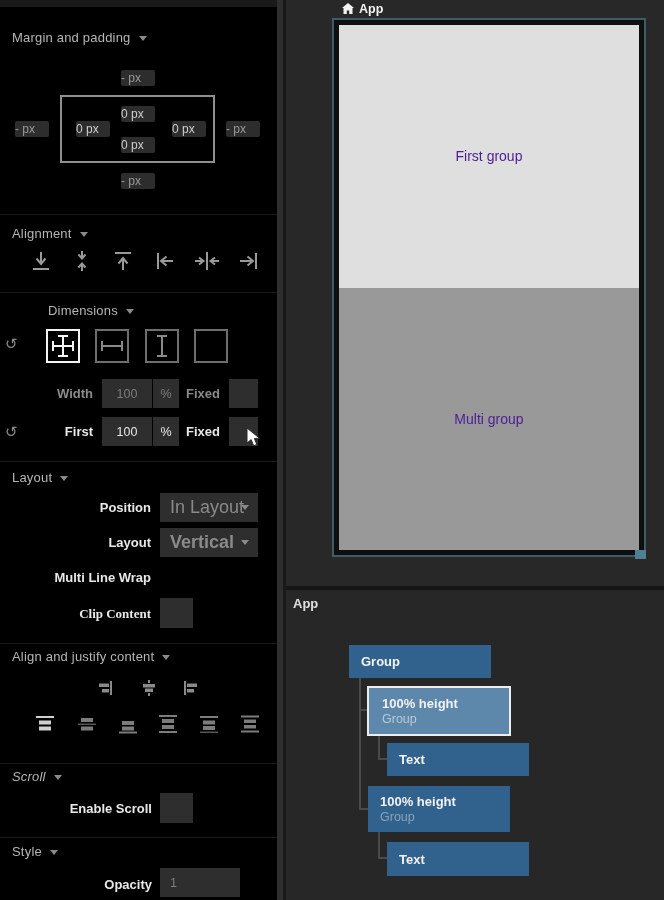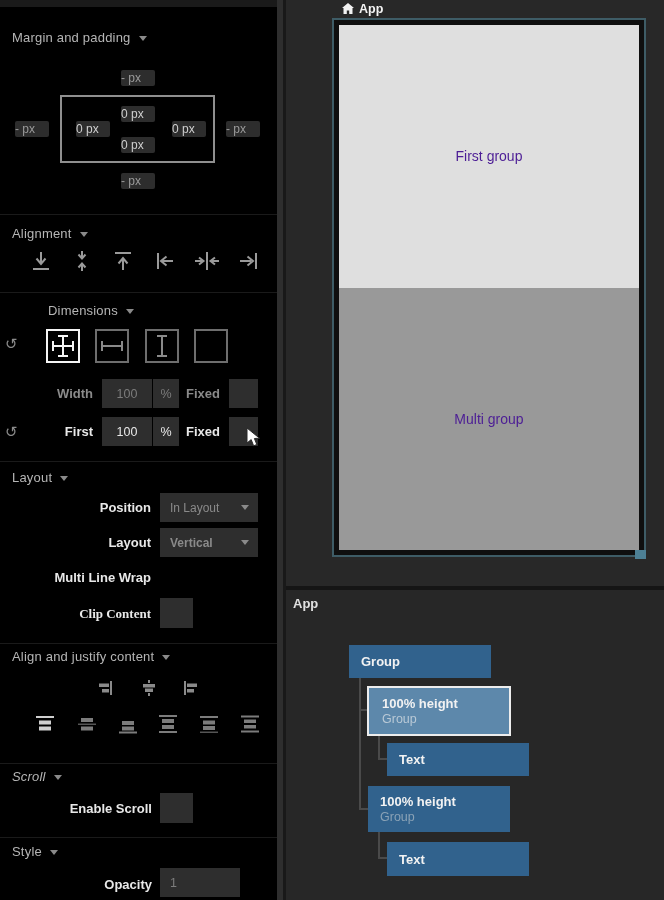--- a/index.html
+++ b/index.html
@@ -18,21 +18,21 @@
     font-size:12px; color:#9a9a9a; line-height:16px; }
   .chip.zero { color:#cfcfcf; }
   .padrect { position:absolute; left:60px; top:95px; width:155px; height:68px; border:2px solid #8f8f8f; }
   .rowlbl { position:absolute; font-size:13px; font-weight:700; color:#e8e8e8; text-align:right; }
   .rowlbl.dim { color:#8a8a8a; }
   .ibox { position:absolute; background:#2e2e2e; color:#e8e8e8; font-size:12.5px;
     display:flex; align-items:center; justify-content:center; }
   .ibox.dim { color:#7c7c7c; }
   .ibox.leftpad { justify-content:flex-start; padding-left:10px; }
   .cb { position:absolute; background:#2e2e2e; }
-  .dd { position:absolute; width:98px; height:29px; background:#2e2e2e; color:#8a8a8a; font-size:12px;
+  .dd { position:absolute; width:98px; height:29px; background:#2e2e2e; color:#8a8a8a; font-size:18px;
     display:flex; align-items:center; padding:0 10px; }
   .dd .caret { position:absolute; right:9px; margin:0; }
   .reset { position:absolute; color:#8a8a8a; font-size:15px; }
   .dimbox { position:absolute; width:34px; height:34px; border:2px solid #6e6e6e;
     display:flex; align-items:center; justify-content:center; }
   .dimbox.active { border-color:#f5f5f5; }
   .alicons { position:absolute; left:28px; top:248px; width:234px; display:flex; justify-content:space-between; }
 
   
   #scrollstrip { position:absolute; left:277px; top:0; width:9px; height:900px; background:#191919; }

